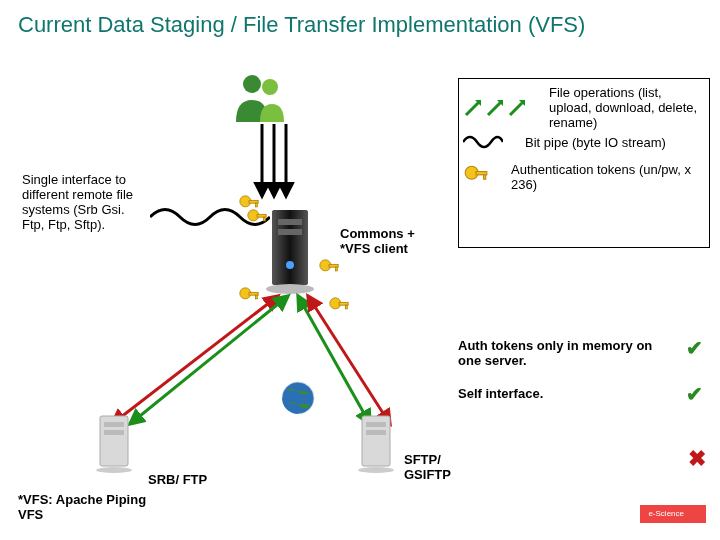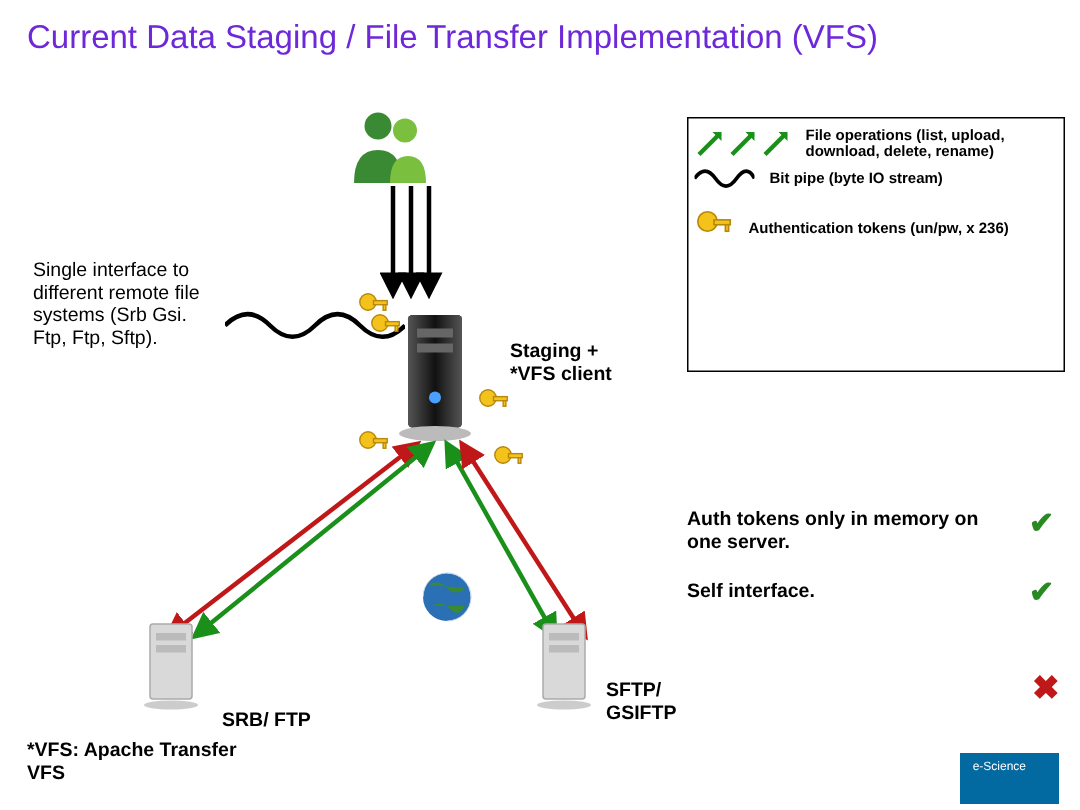--- a/index.html
+++ b/index.html
@@ -1,35 +1,35 @@
 <!DOCTYPE html>
 <html><head>
 <meta charset="utf-8">
 <style>
   html,body{margin:0;padding:0;font-family:Arial,Helvetica,sans-serif;
             width:720px;height:540px;overflow:hidden;background:#fff;color:#000}
   .stage{position:relative;width:720px;height:540px}
-  .title{position:absolute;left:18px;top:12px;font-size:22px;color:#6d28d9}
+  .title{position:absolute;left:18px;top:12px;font-size:22px;color:#0f766e}
   .legend-box{position:absolute;left:458px;top:78px;width:242px;height:160px;
               border:1px solid #000;padding:4px 4px 4px 4px}
-  .legend-row{display:flex;align-items:center;gap:10px;font-size:10px;font-weight:bold;
+  .legend-row{display:flex;align-items:center;gap:22px;font-size:13px;font-weight:normal;
               margin:2px 0}
   .arrow-set{display:flex;gap:2px}
   .small-icon{width:20px;height:20px;flex:0 0 auto}
   .txt{position:absolute;font-size:13px;font-weight:bold}
   .user-icon{position:absolute;left:230px;top:72px;width:60px;height:50px}
   .server-icon{position:absolute;left:260px;top:205px;width:60px;height:90px}
   .globe-icon{position:absolute;left:280px;top:380px;width:36px;height:36px}
   .server-sm{width:40px;height:60px}
   .key{width:22px;height:22px}
   .key-abs{position:absolute}
   .checkmark{color:#2a8a22;font-size:20px;font-weight:bold}
   .cross{color:#c01818;font-size:22px;font-weight:bold}
-  .logo{position:absolute;right:14px;bottom:4px;font-size:8px;color:#fff;
-        background:#0369a1;border-radius:0;padding:4px 22px 21px 8px}
+  .logo{position:absolute;right:14px;bottom:17px;font-size:8px;color:#fff;
+        background:#ef4444;border-radius:0;padding:4px 22px 5px 8px}
 </style>
 </head>
 <body>
 
 <div class="stage">
 
   <div class="title">Current Data Staging / File Transfer Implementation (VFS)</div>
 
   <div class="txt" style="left:22px;top:172px;width:126px;font-weight:normal">Single interface to different remote file systems (Srb Gsi. Ftp, Ftp, Sftp).</div>
 
@@ -116,21 +116,21 @@
       </svg>
   </div>
   <div class="key-abs" style="left:328px;top:296px">
     <svg class="key" viewBox="0 0 24 24">
         <circle cx="8" cy="8" r="6" fill="#f3c21b" stroke="#b8870b"></circle>
         <rect x="12" y="7" width="10" height="3" fill="#f3c21b" stroke="#b8870b"></rect>
         <rect x="19" y="10" width="2" height="4" fill="#f3c21b" stroke="#b8870b"></rect>
       </svg>
   </div>
 
-  <div class="txt" style="left:340px;top:226px;width:90px">Staging + *VFS client</div>
+  <div class="txt" style="left:340px;top:226px;width:90px">Commons + *VFS client</div>
 
   <svg style="position:absolute;left:60px;top:290px" width="400" height="160">
 
     <line x1="218" y1="6" x2="52" y2="134" stroke="#c01818" stroke-width="3" marker-end="url(#ah-red)" marker-start="url(#ah-red-r)"></line>
 
     <line x1="228" y1="6" x2="70" y2="134" stroke="#1a8f1a" stroke-width="3" marker-end="url(#ah-grn)" marker-start="url(#ah-grn-r)"></line>
 
     <line x1="238" y1="6" x2="310" y2="134" stroke="#1a8f1a" stroke-width="3" marker-end="url(#ah-grn)" marker-start="url(#ah-grn-r)"></line>
 
     <line x1="248" y1="6" x2="330" y2="134" stroke="#c01818" stroke-width="3" marker-end="url(#ah-red)" marker-start="url(#ah-red-r)"></line>
@@ -159,21 +159,21 @@
     <svg class="server-sm" viewBox="0 0 40 60">
       <rect x="6" y="2" width="28" height="50" rx="2" fill="#d9d9d9" stroke="#aaa"></rect>
       <rect x="10" y="8" width="20" height="5" fill="#bbb"></rect>
       <rect x="10" y="16" width="20" height="5" fill="#bbb"></rect>
       <ellipse cx="20" cy="56" rx="18" ry="3" fill="#ccc"></ellipse>
     </svg>
   </div>
 
   <div class="txt" style="left:148px;top:472px;width:60px">SRB/ FTP</div>
   <div class="txt" style="left:404px;top:452px;width:80px">SFTP/ GSIFTP</div>
-  <div class="txt" style="left:18px;top:492px;width:150px">*VFS: Apache Transfer VFS</div>
+  <div class="txt" style="left:18px;top:492px;width:150px">*VFS: Apache Piping VFS</div>
 
   <div class="legend-box">
     <div class="legend-row">
       <div class="arrow-set">
         <svg class="small-icon" viewBox="0 0 20 20">
           <line x1="3" y1="17" x2="17" y2="3" stroke="#1a8f1a" stroke-width="3"></line>
           <path d="M12 2 L18 2 L18 8 Z" fill="#1a8f1a"></path>
         </svg>
         <svg class="small-icon" viewBox="0 0 20 20">
           <line x1="3" y1="17" x2="17" y2="3" stroke="#1a8f1a" stroke-width="3"></line>

